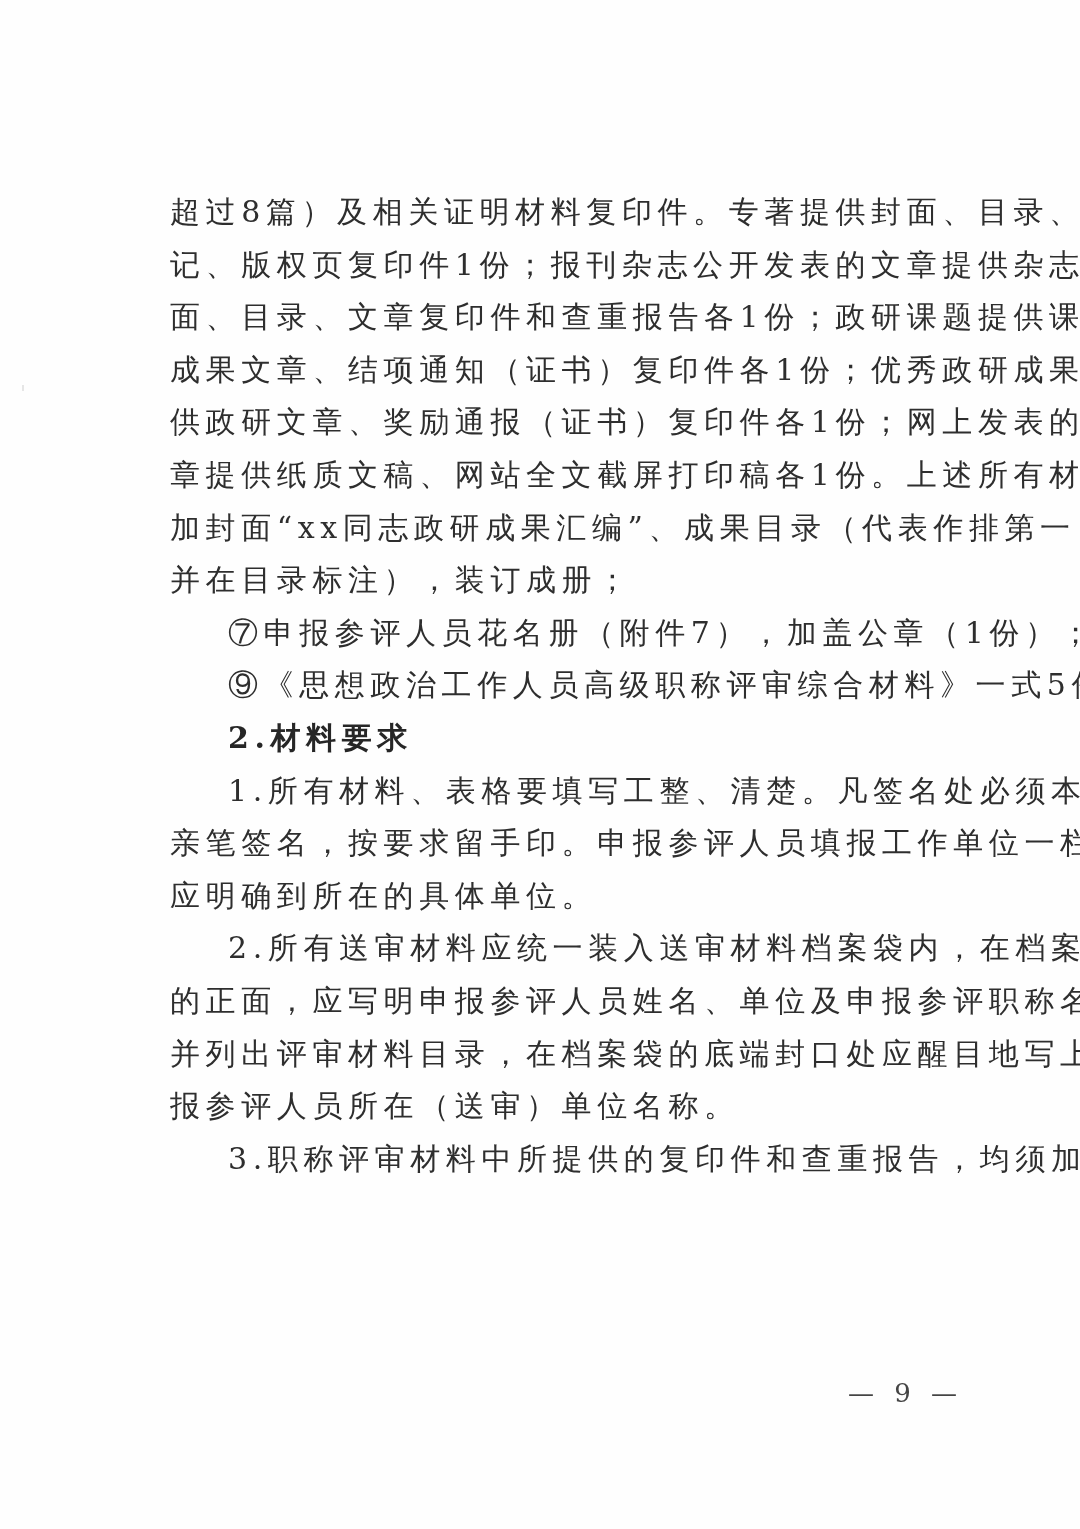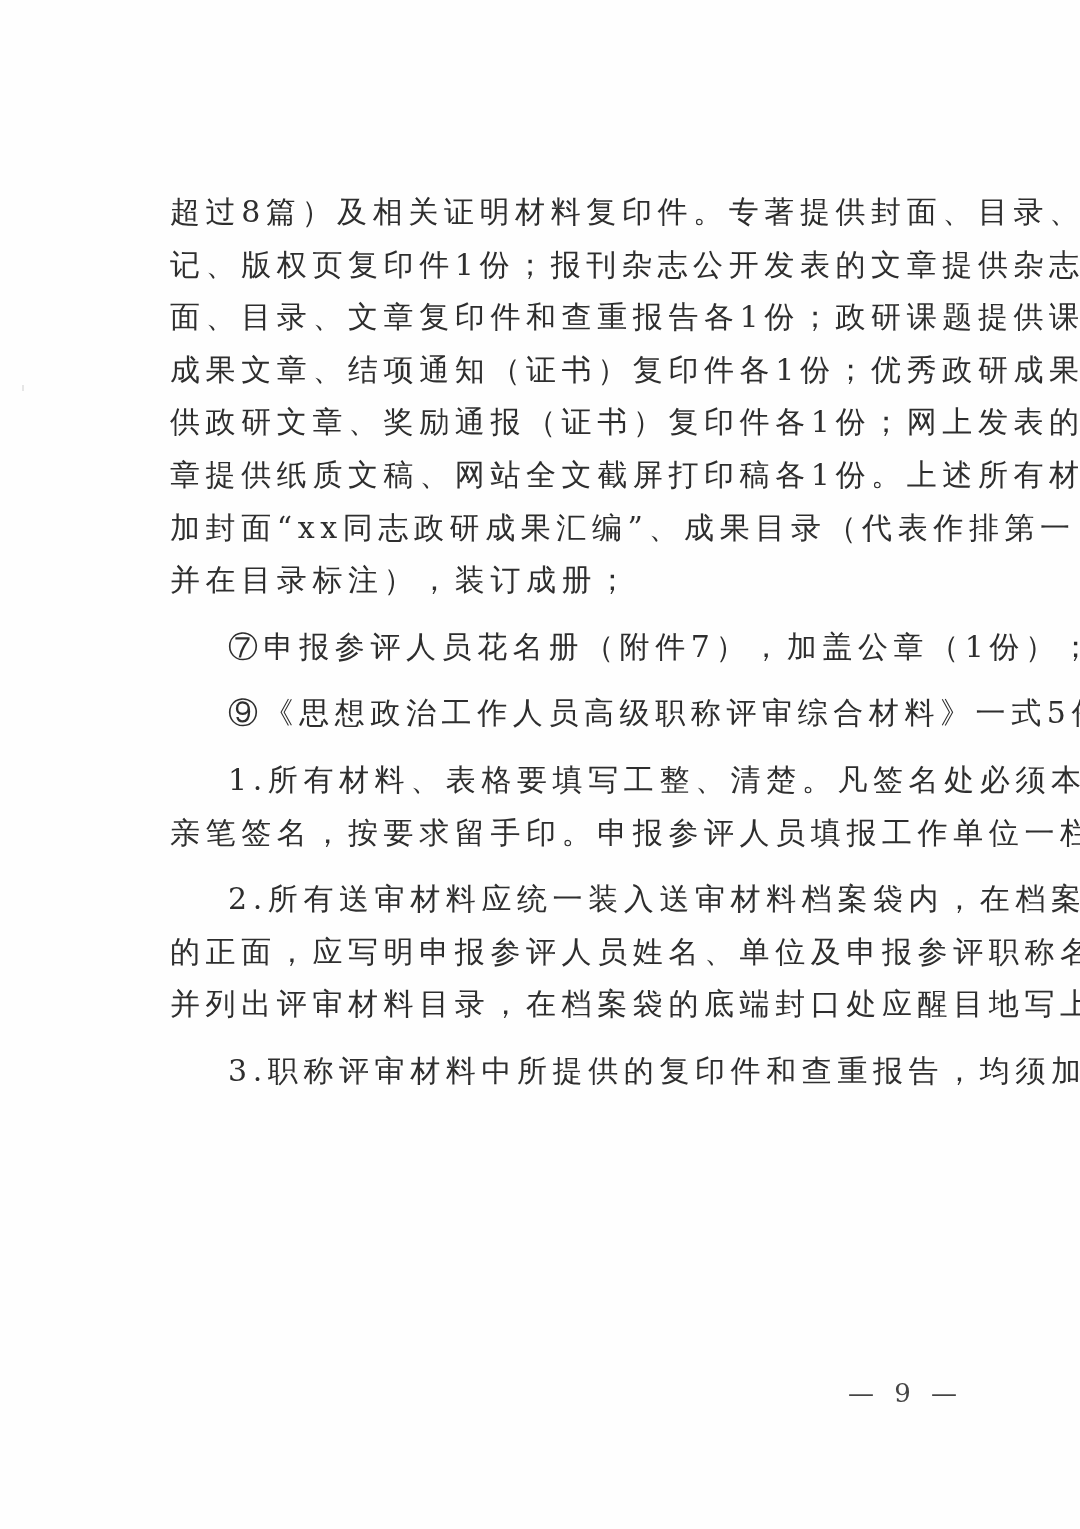--- a/index.html
+++ b/index.html
@@ -33,21 +33,20 @@
     display: block;
     height: 52.6px;
     line-height: 52.6px;
     font-size: 30px;
     letter-spacing: 5.6px;
     white-space: nowrap;
     color: #2e2e2e;
   }
   .indent {
     padding-left: 58px;
-    margin-top: 14px;
   }
   .heading {
     font-weight: bold;
     color: #262626;
   }
   .page-number {
     position: absolute;
     left: 848px;
     top: 1378px;
     font-size: 26px;
@@ -79,25 +78,28 @@
     <span class="line">供政研文章、奖励通报（证书）复印件各1份；网上发表的文</span>
     <span class="line">章提供纸质文稿、网站全文截屏打印稿各1份。上述所有材料</span>
     <span class="line">加封面“xx同志政研成果汇编”、成果目录（代表作排第一，</span>
     <span class="line">并在目录标注），装订成册；</span>
 
     <span class="line indent">⑦申报参评人员花名册（附件7），加盖公章（1份）；</span>
 
 
     <span class="line indent">⑨《思想政治工作人员高级职称评审综合材料》一式5份</span>
 
+    <span class="line indent heading">2.材料要求</span>
 
     <span class="line indent">1.所有材料、表格要填写工整、清楚。凡签名处必须本人</span>
     <span class="line">亲笔签名，按要求留手印。申报参评人员填报工作单位一栏时</span>
+    <span class="line">应明确到所在的具体单位。</span>
 
     <span class="line indent">2.所有送审材料应统一装入送审材料档案袋内，在档案袋</span>
     <span class="line">的正面，应写明申报参评人员姓名、单位及申报参评职称名称，</span>
     <span class="line">并列出评审材料目录，在档案袋的底端封口处应醒目地写上申</span>
+    <span class="line">报参评人员所在（送审）单位名称。</span>
 
     <span class="line indent">3.职称评审材料中所提供的复印件和查重报告，均须加盖</span>
   </div>
 
   <div class="page-number">— 9 —</div>
 </div>
 
 </body></html>

